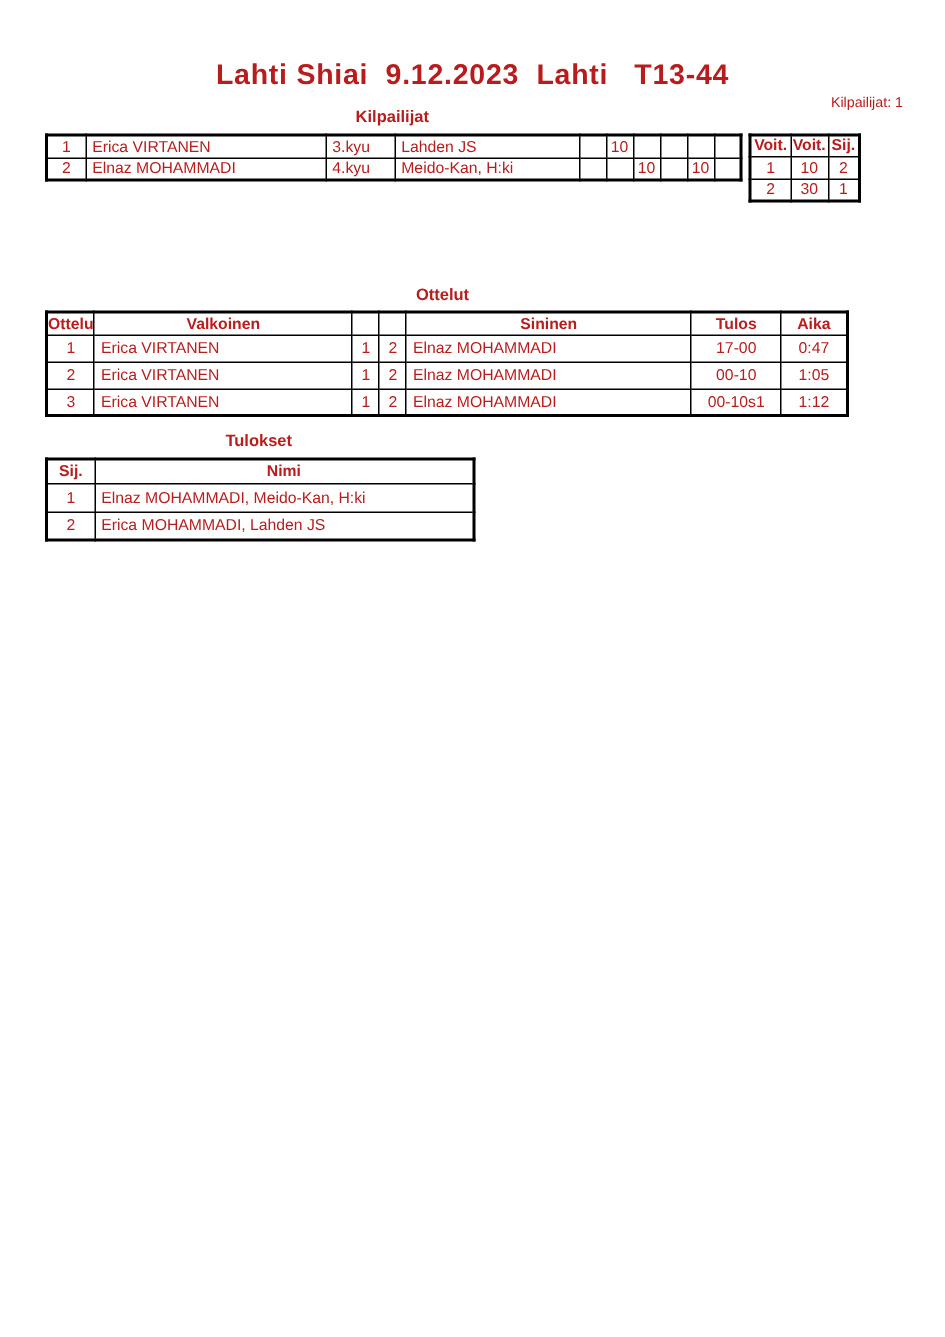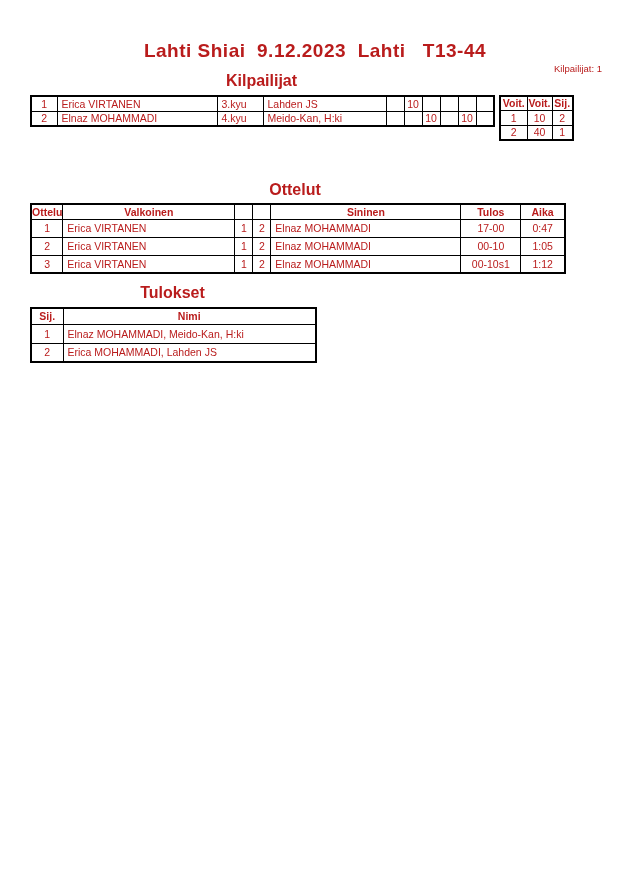--- a/index.html
+++ b/index.html
@@ -20,26 +20,26 @@
     white-space: pre;
     letter-spacing: 0.5px;
   }
   .count-note {
     position: absolute;
     top: 63px; right: 28px;
     font-size: 9.5px;
   }
   .content { margin-left: 30px; }
   .section-heading {
-    font-size: 16px;
+    font-size: 11px;
     font-weight: bold;
     text-align: center;
   }
   .heading-kilpailijat { width: 463px; margin-top: 10px; margin-bottom: 5px; }
-  .heading-ottelut    { width: 530px; margin-top: 40px; margin-bottom: 4px; }
+  .heading-ottelut    { width: 530px; margin-top: 56px; margin-bottom: 4px; }
   .heading-tulokset   { width: 285px; margin-top: 10px; margin-bottom: 5px; }
 
   table { border-collapse: collapse; table-layout: fixed; }
   .tbl { border: 2px solid #000; }
   .tbl th, .tbl td {
     border: 1px solid #000;
     font-size: 10.5px;
     text-align: center;
     white-space: nowrap;
     overflow: hidden;
@@ -130,21 +130,21 @@
           <th>Voit.</th>
           <th>Sij.</th>
         </tr>
         <tr>
           <td>1</td>
           <td>10</td>
           <td>2</td>
         </tr>
         <tr>
           <td>2</td>
-          <td>40</td>
+          <td>30</td>
           <td>1</td>
         </tr>
       </tbody>
         </table>
 
     </div>
 
     <div class="section-heading heading-ottelut">Ottelut</div>
 
     <table class="tbl t2">

